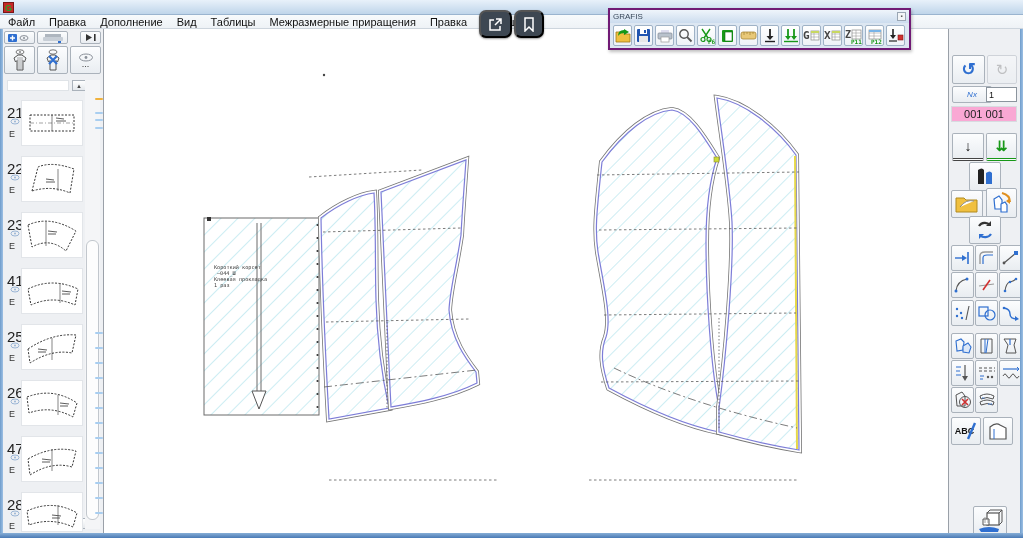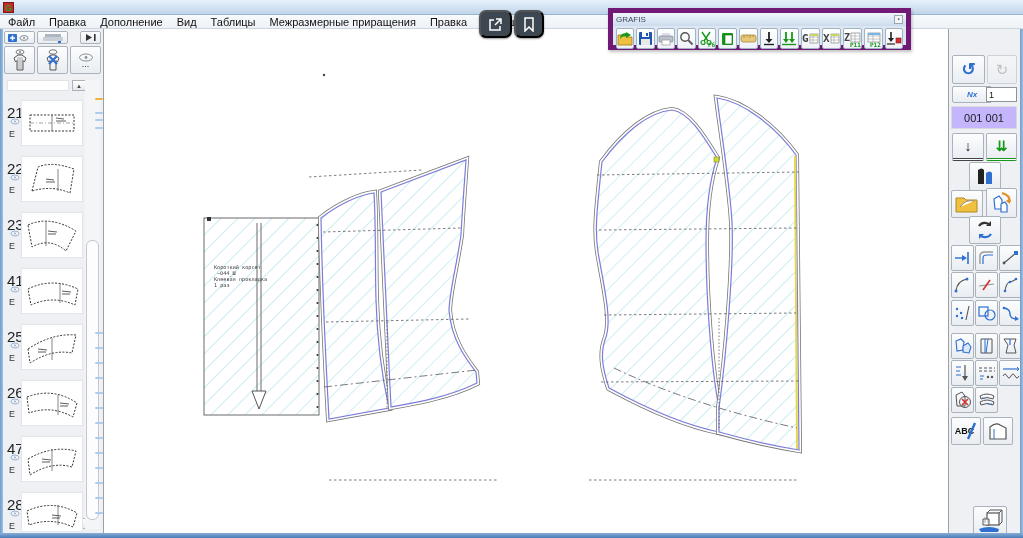--- a/index.html
+++ b/index.html
@@ -44,26 +44,26 @@
 
   
   #right-panel { position:absolute; left:948px; top:29px; width:72px; height:504px;
     background:#eef0f3; border-left:1px solid #9aa0a8; }
   .rp-btn { position:absolute; background:linear-gradient(#fcfdfe,#e9edf1); border:1px solid #aab2bb;
     border-radius:2px; display:flex; align-items:center; justify-content:center; cursor:pointer;
     font-family:"Liberation Sans",sans-serif; }
   .rp-btn.disabled { opacity:.45; }
   #rp-nx-val { position:absolute; left:37px; top:58px; width:31px; height:15px; border:1px solid #8b949d;
     background:#fff; font-size:9px; padding:1px 2px; color:#111; }
-  #rp-code { position:absolute; left:2px; top:77px; width:66px; height:23px; background:#c4b5fd;
+  #rp-code { position:absolute; left:2px; top:77px; width:66px; height:16px; background:#f9a8d4;
     border:1px solid #d7dbe0; font-size:11px; color:#222; display:flex; align-items:center; justify-content:center; }
 
   
   #grafis-float { position:absolute; left:608px; top:8px; width:303px; height:42px; z-index:40;
-    background:#dde7f2; border:5px solid #701a75; box-shadow:1px 2px 3px rgba(0,0,0,.25); }
+    background:#dde7f2; border:2px solid #701a75; box-shadow:1px 2px 3px rgba(0,0,0,.25); }
   #grafis-float-title { height:13px; background:linear-gradient(#eff5fb,#ccdcee); font-size:8px; color:#39485a;
     display:flex; align-items:center; padding:0 3px; justify-content:space-between; }
   #grafis-float-min { width:9px; height:9px; background:#f3f5f7; border:1px solid #9aa6b4; font-size:6px;
     line-height:7px; text-align:center; color:#555; cursor:pointer; }
   #grafis-float-body { display:flex; gap:2px; padding:2px 3px; }
   .ft-btn { width:19px; height:21px; background:linear-gradient(#ffffff,#eef2f7); border:1px solid #9fb2c6;
     border-radius:2px; display:flex; align-items:center; justify-content:center; cursor:pointer; }
 
   
   .ov-btn { position:absolute; top:10px; height:28px; background:#3d4752; border-radius:7px; z-index:50;
@@ -368,21 +368,21 @@
         <line x1="615" y1="289" x2="615" y2="400" stroke-dasharray="1.5 2"></line>
         <line x1="225" y1="451" x2="395" y2="451" stroke-dasharray="2.5 2.5"></line>
         <line x1="485" y1="451" x2="695" y2="451" stroke-dasharray="2.5 2.5"></line>
       </g>
     </svg>
   </div>
 
   <div id="right-panel">
     <button class="rp-btn" style="left:3px;top:26px;width:33px;height:29px;font-size:17px;font-weight:bold;color:#2f6fd0;">↺</button>
     <button class="rp-btn disabled" style="left:38px;top:26px;width:30px;height:29px;font-size:15px;color:#888;">↻</button>
-    <button class="rp-btn" style="left:3px;top:57px;width:40px;height:17px;font-size:8px;font-weight:bold;font-style:italic;color:#2f6fd0;">Nx</button>
+    <button class="rp-btn" style="left:3px;top:57px;width:40px;height:17px;font-size:8px;font-weight:normal;font-style:italic;color:#2f6fd0;">Nx</button>
     <input id="rp-nx-val" value="1" style="">
     <div id="rp-code">001 001</div>
     <button class="rp-btn" style="left:3px;top:104px;width:32px;height:28px;font-size:14px;color:#111;border-bottom:3px double #444;">↓</button>
     <button class="rp-btn" style="left:37px;top:104px;width:31px;height:28px;font-size:14px;font-weight:bold;color:#189818;border-bottom:3px double #189818;">⇊</button>
 
     <button class="rp-btn" style="left:20px;top:133px;width:32px;height:29px;">
       <svg width="22" height="22" viewBox="0 0 22 22">
         <path d="M4 4q4-3 6 0v14H4z" fill="#222"></path>
           <path d="M12 7q4-3 6 0v11h-6z" fill="#2f6fd0"></path>
       </svg>

